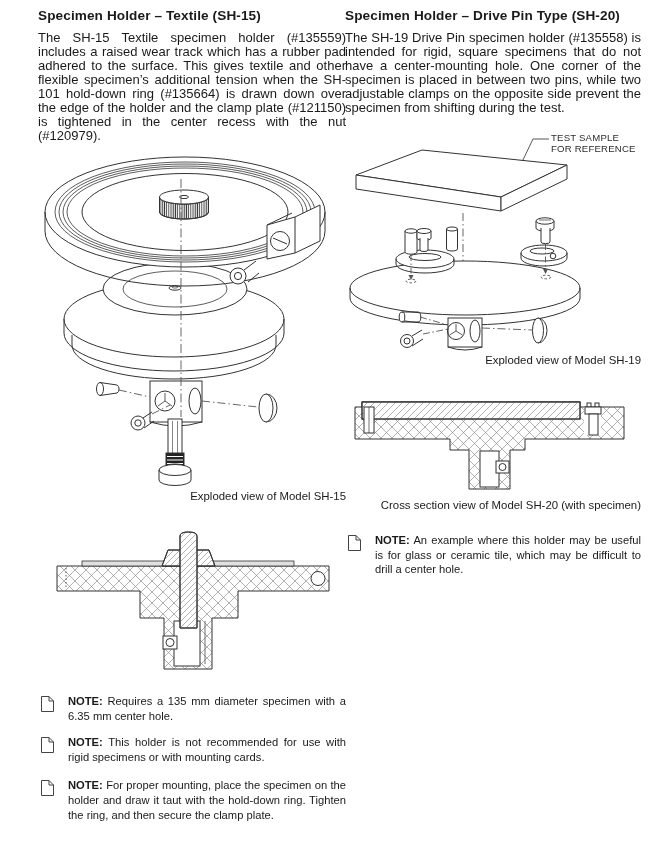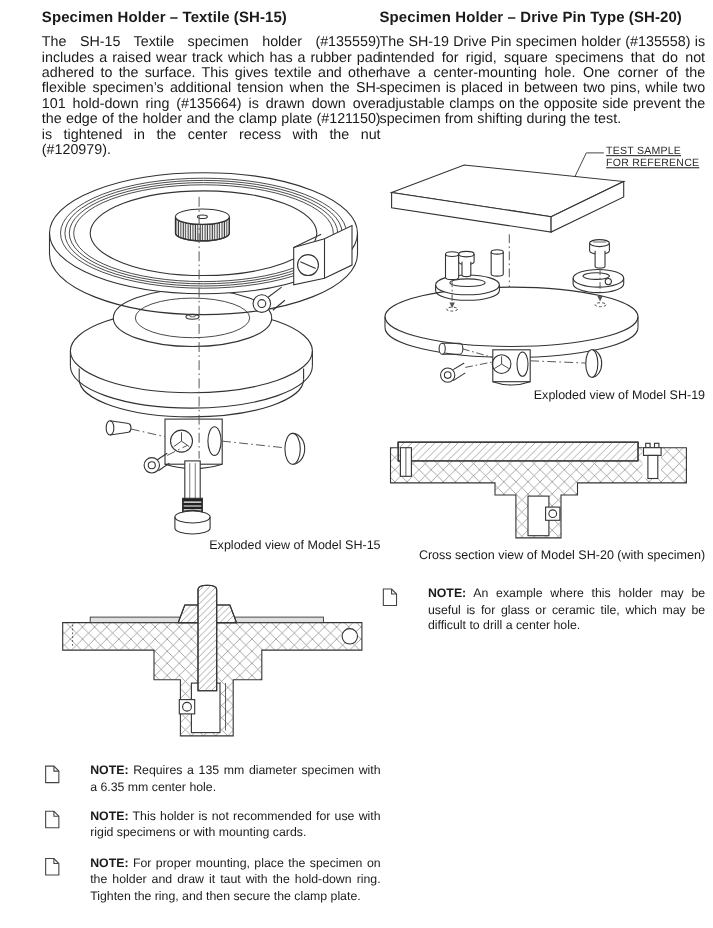--- a/index.html
+++ b/index.html
@@ -10,25 +10,25 @@
   .col-right{left:345px;width:296px;}
   h1.heading{font-size:13.6px;font-weight:bold;margin:8px 0 8px;letter-spacing:0.1px;}
   p.body{font-size:13px;line-height:14px;text-align:justify;margin:0;}
   .caption{font-size:11.4px;text-align:right;margin-top:3px;}
   .fig svg{display:block;margin:0 auto;}
   .fig{position:relative;}
   .fig-sh15-exploded{margin-top:6px;}
   .fig-sh15-cross{margin-top:24px;}
   .fig-sh19-exploded{margin-top:16px;}
   .fig-sh19-cross{margin-top:28px;}
-  .note{display:flex;gap:27px;}
+  .note{display:flex;gap:13px;}
   .note-icon{flex:0 0 auto;margin-left:2px;margin-top:1px;}
   .note-text{flex:1;font-size:11.2px;line-height:14.6px;text-align:justify;}
   .note-label{font-weight:bold;}
-  .fig-label{position:absolute;top:2px;left:206px;font-size:9.6px;line-height:10.5px;color:#2c2c2c;letter-spacing:0.2px;white-space:nowrap;text-decoration:underline;}
+  .fig-label{position:absolute;top:2px;left:206px;font-size:9.6px;line-height:10.5px;color:#2c2c2c;letter-spacing:0.2px;white-space:nowrap;}
   .mt20{margin-top:20px;} .mt14{margin-top:14px;} .mt12{margin-top:12px;} .mt22{margin-top:22px;}
 </style>
 </head>
 <body>
 
 <div class="page">
 
   <div class="col col-left">
     <h1 class="heading">Specimen Holder – Textile (SH-15)</h1>
     <p class="body">The SH-15 Textile specimen holder (#135559) includes a raised wear track which has a rubber pad adhered to the surface. This gives textile and other flexible specimen’s additional tension when the SH-101 hold-down ring (#135664) is drawn down over the edge of the holder and the clamp plate (#121150) is tightened in the center recess with the nut (#120979).</p>

